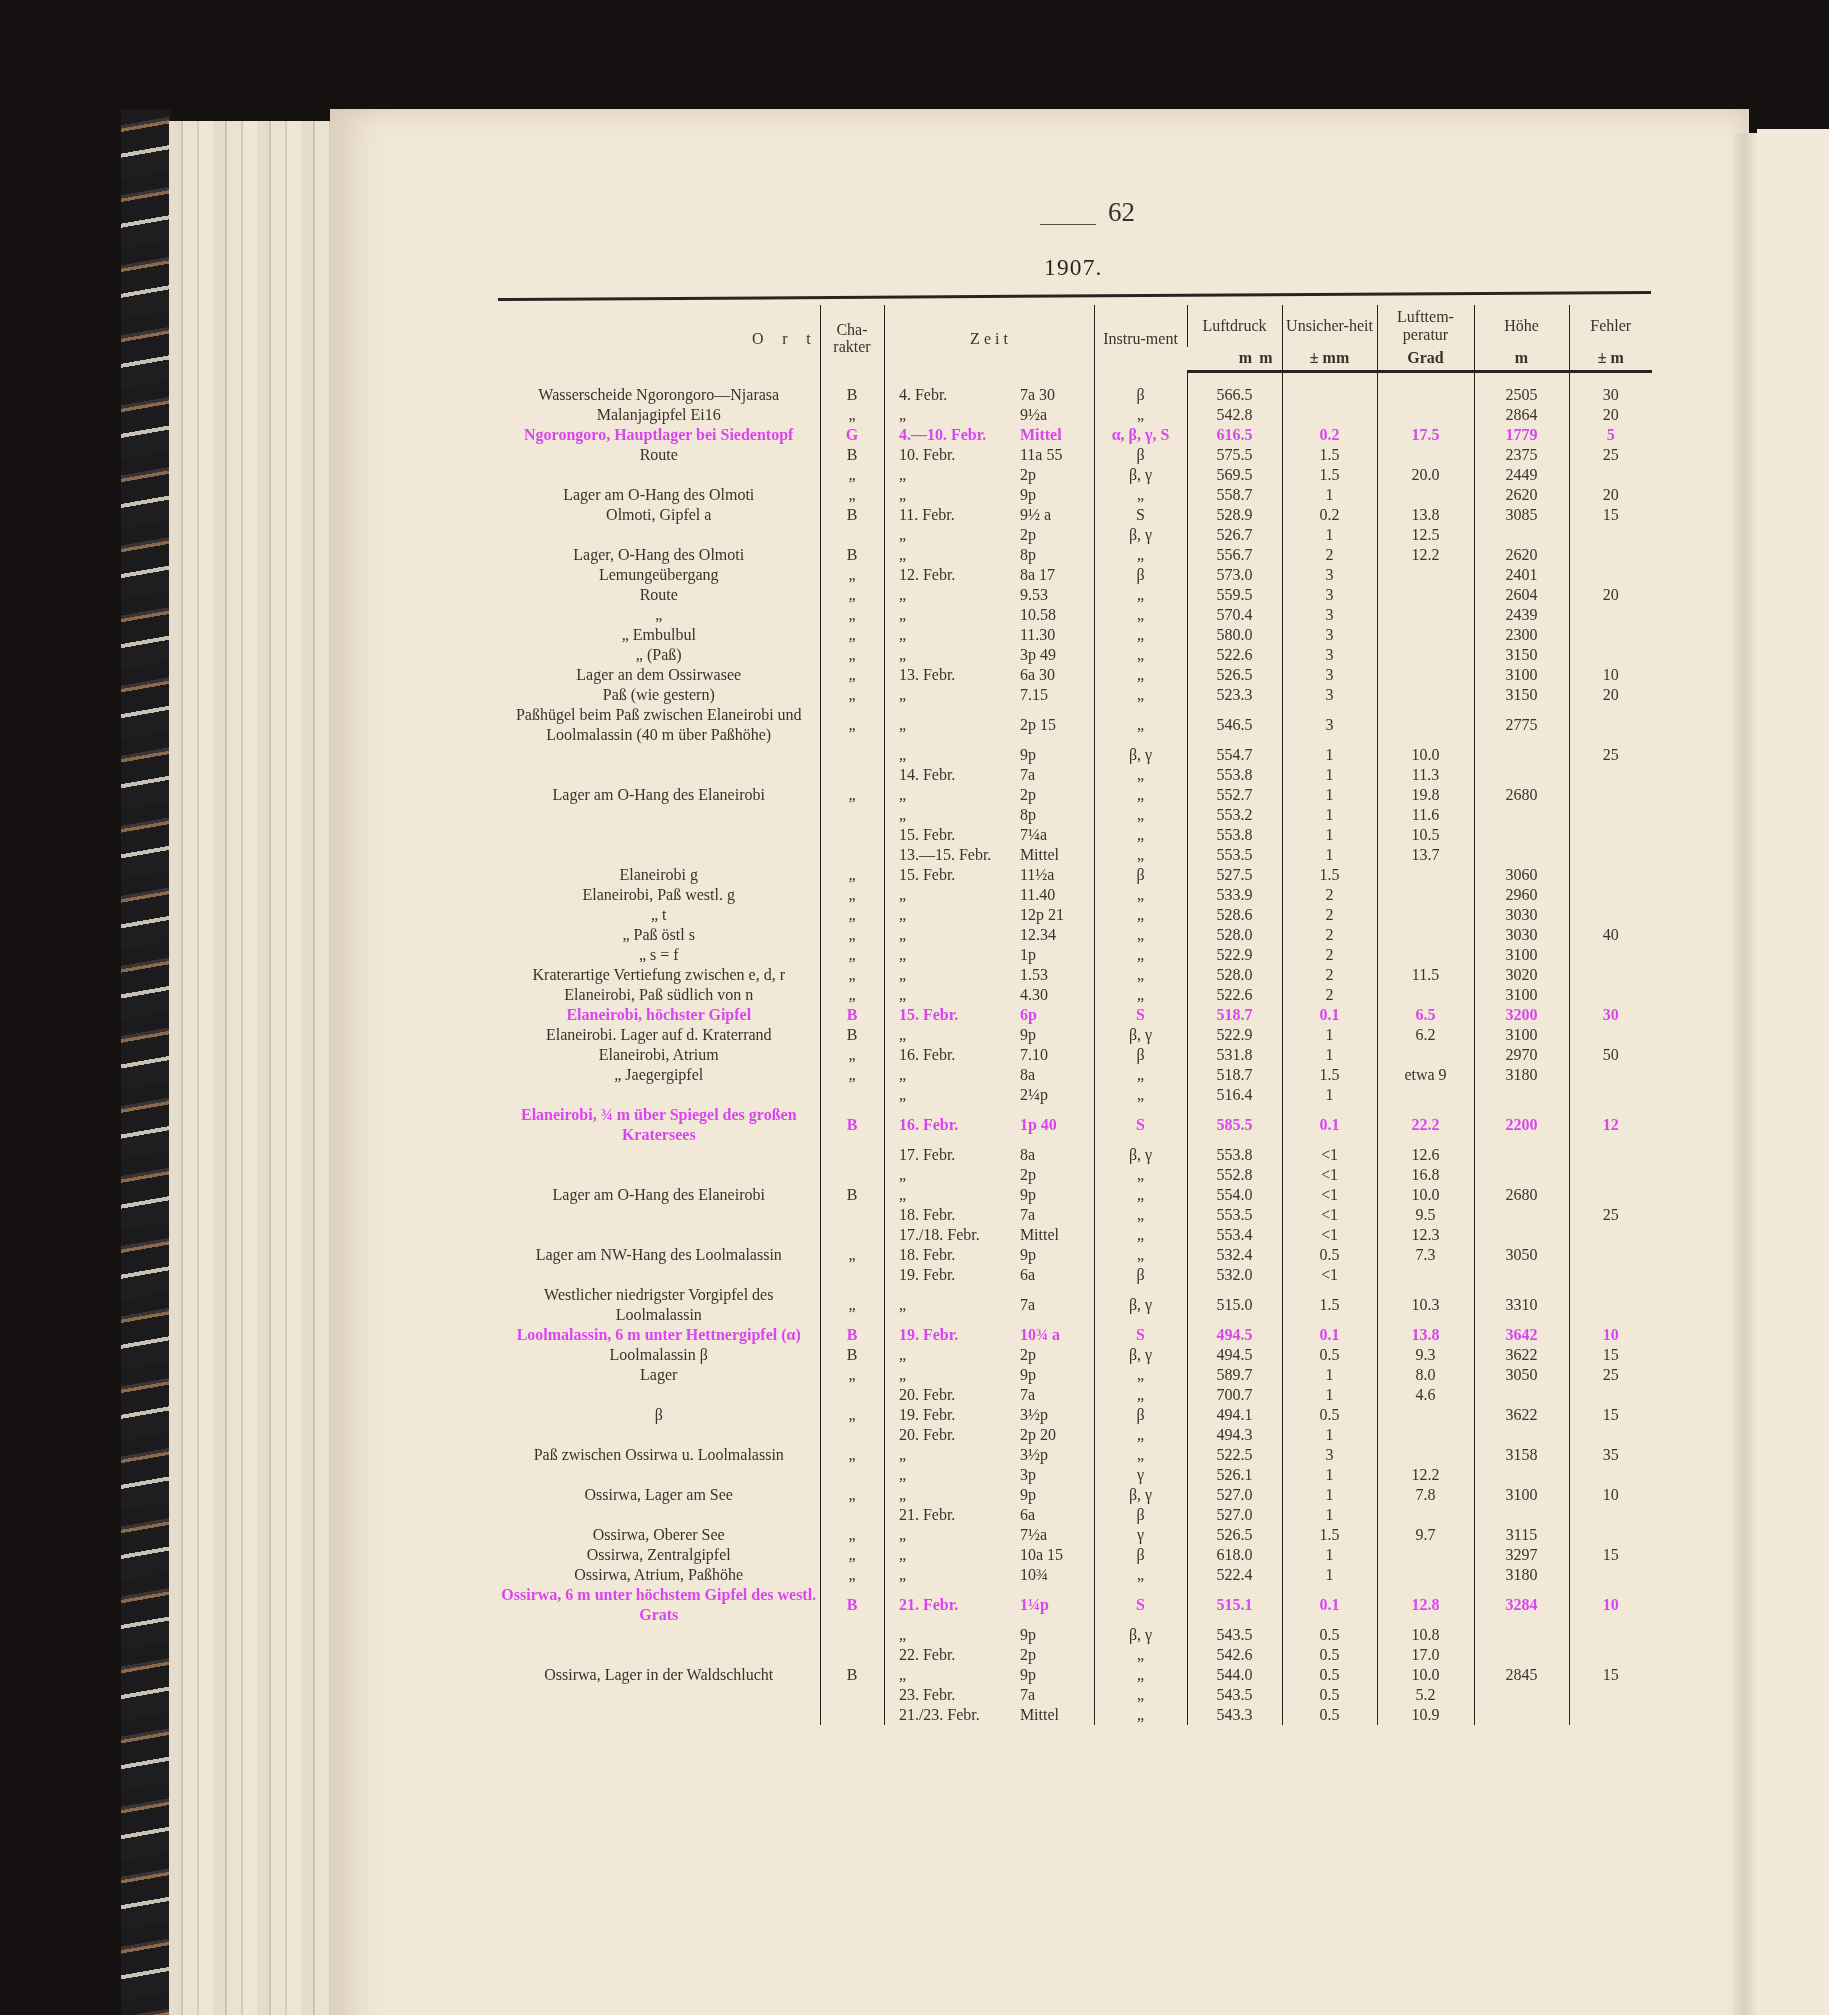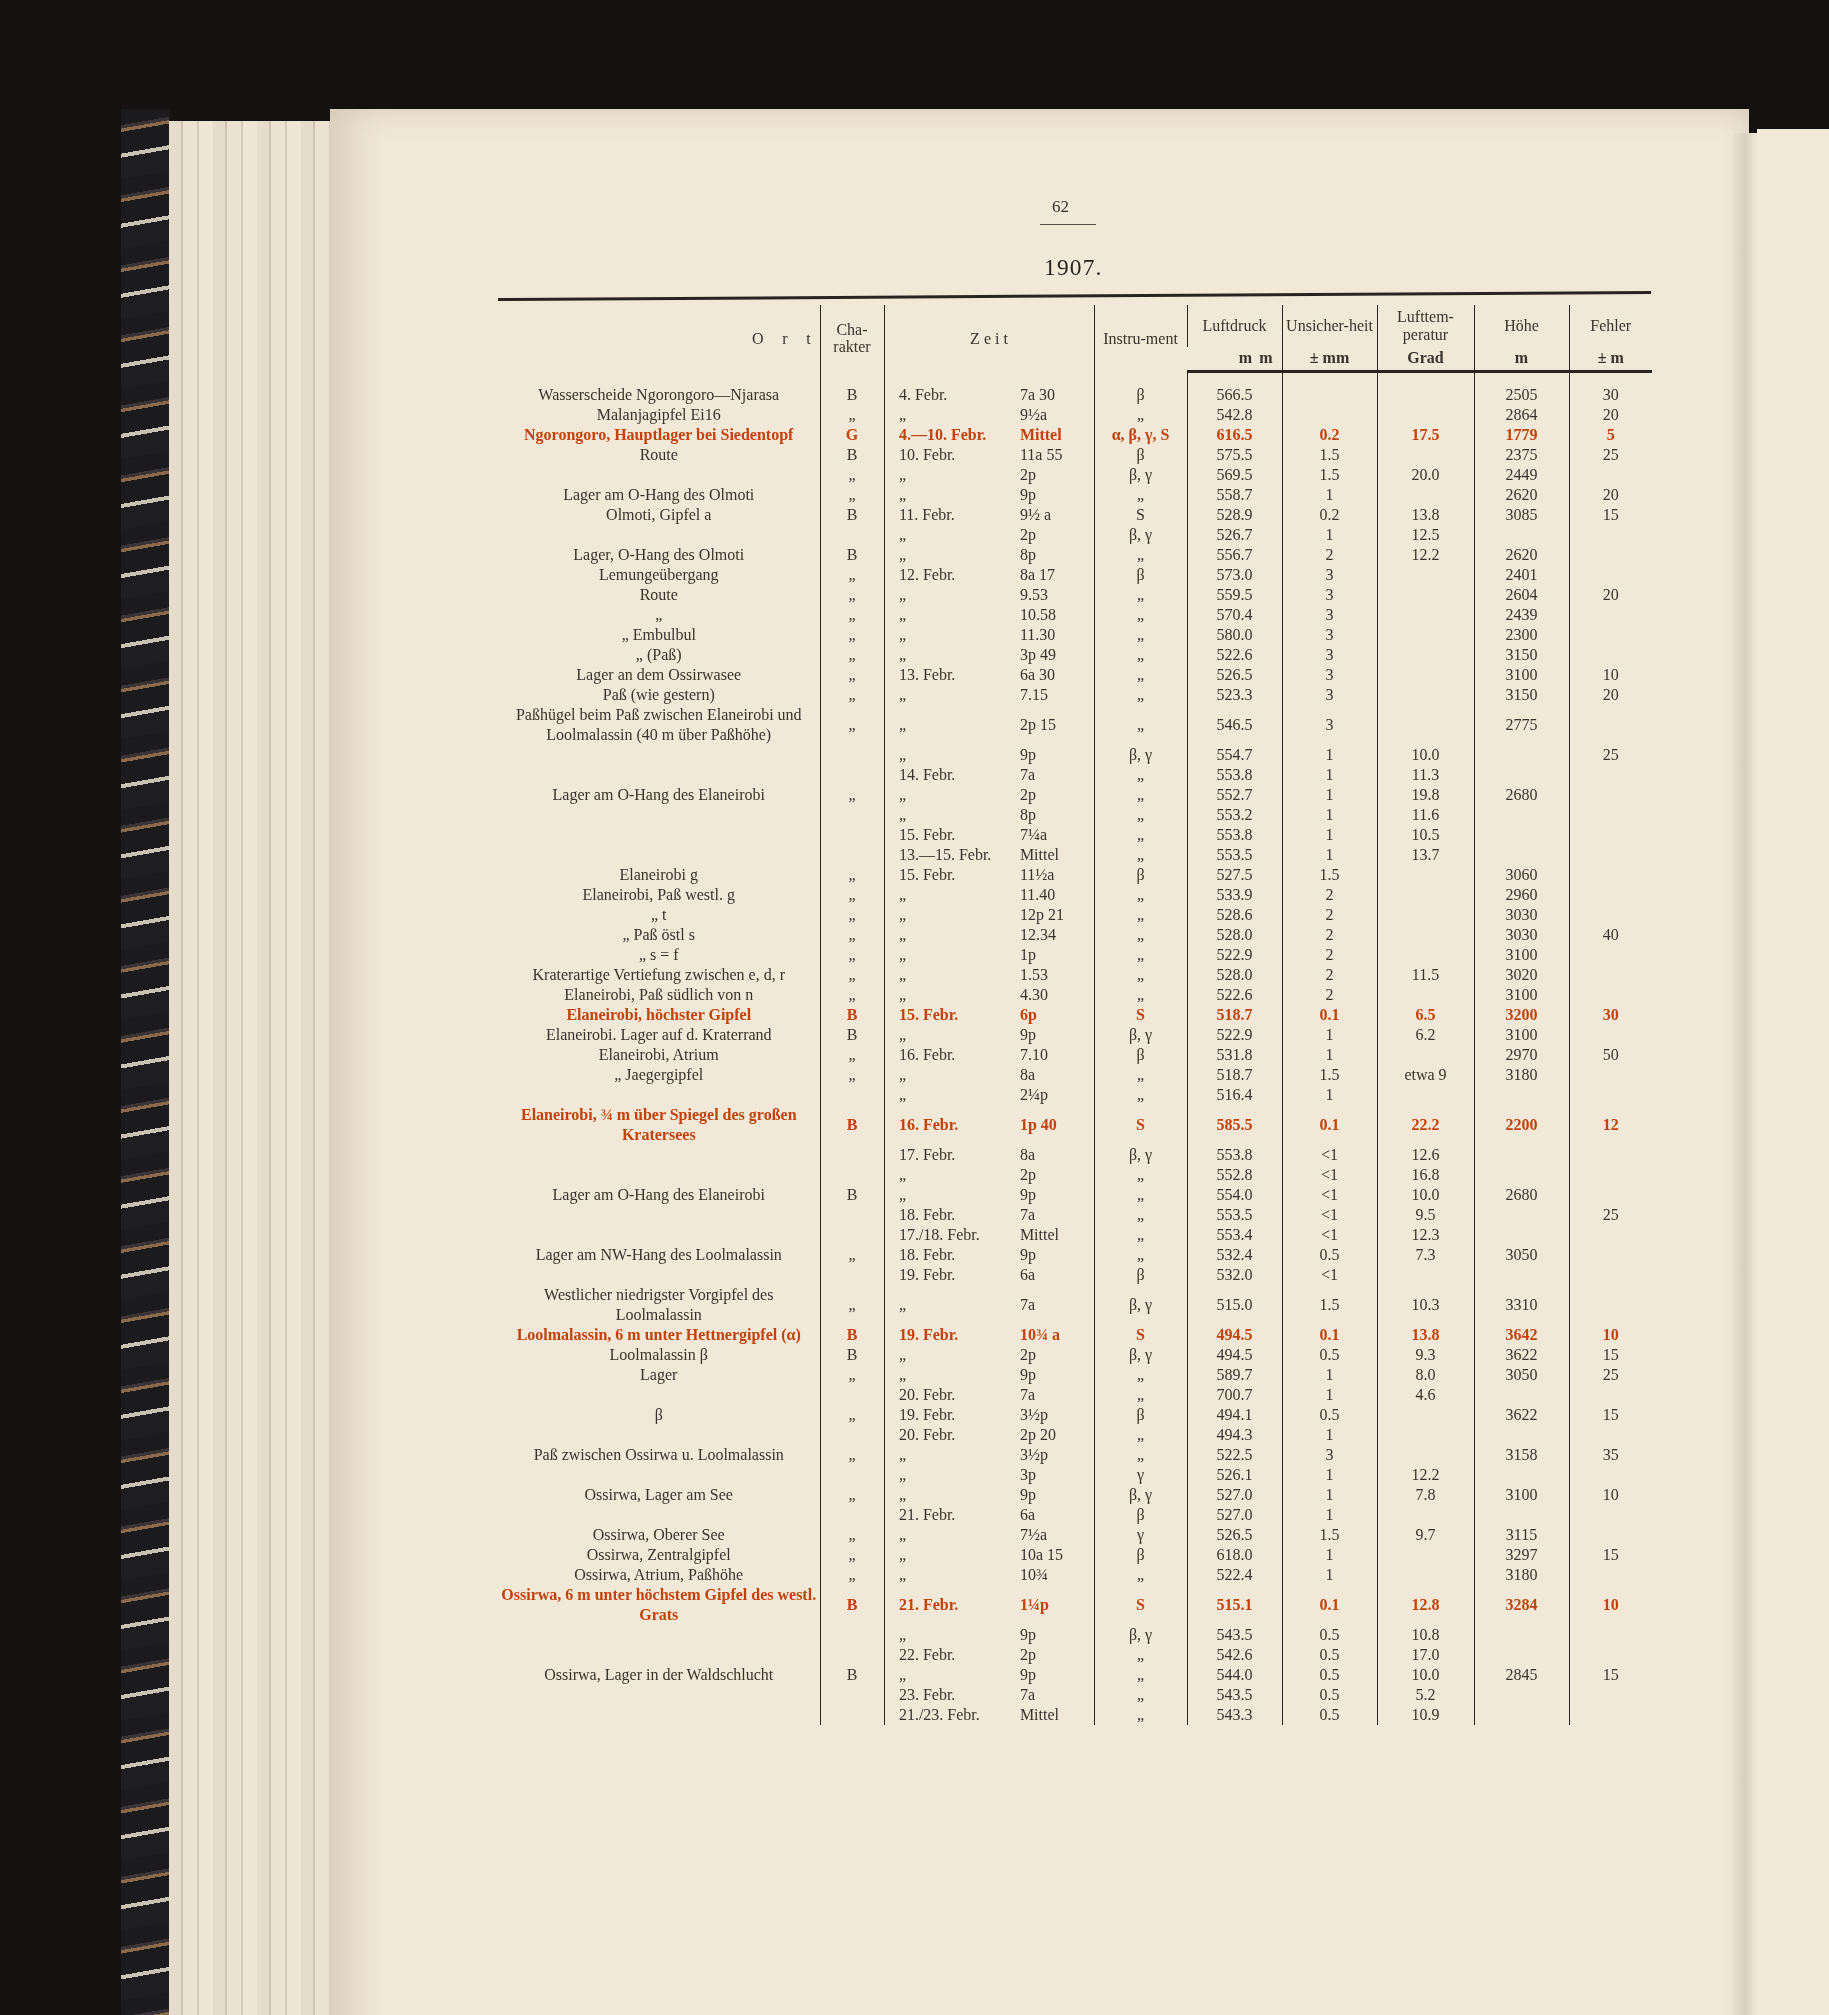--- a/index.html
+++ b/index.html
@@ -8,40 +8,40 @@
     repeating-linear-gradient(170deg,#1b1a1c 0 16px,#3a3436 16px 19.3px,#8a6a4a 19.3px 22.6px,#1b1a1c 22.6px 44px,#c9c2b4 44px 48px,#1e1d20 48px 69px);
     border-right:2.4px solid #1a1715;}
   .edges{position:absolute;left:169px;top:121px;width:173px;height:1983px;background:
     repeating-linear-gradient(90deg,#e6dccb 0 12px,#cfc4b2 12px 13.7px,#ebe2d2 13.7px 28px,#d6ccba 28px 30px,#efe6d6 30px 44px);
     border-radius:0 0 0 16px;}
   .page{position:absolute;left:330px;top:109px;width:1419px;height:2019px;background:#f2e8d8;
     box-shadow:inset 24px 0 32px rgba(120,100,80,.18), inset -12px 0 16px rgba(120,100,80,.08);
     border-radius:0 0 16px 0;}
   .gutter{position:absolute;left:1733px;top:133px;width:24px;height:1975px;background:linear-gradient(90deg,#e9e0ce,#d8cfbd,#f0e7d6);}
   .facing{position:absolute;left:1757px;top:129px;width:73px;height:1983px;background:#f3e9d9;}
-  .pagenum{position:absolute;left:1052px;top:197px;font-size:17px;color:#3a322c;}
+  .pagenum{position:absolute;left:1108px;top:197px;font-size:27px;color:#3a322c;}
   .pagenum-rule{position:absolute;left:1040px;top:224px;width:56px;height:0.8px;background:#5a5048;}
   .year{position:absolute;left:1044px;top:254px;font-size:23.4px;font-weight:normal;letter-spacing:1.2px;color:#2a2420;}
   .table-wrap{position:absolute;left:498px;top:298px;width:1153px;}
   .rule-top{height:3.2px;background:#2a2420;margin-bottom:4px;transform:rotate(-.35deg);transform-origin:left;}
   table{border-collapse:collapse;width:1153px;table-layout:fixed;}
   col.c-ort{width:322px} col.c-char{width:64px} col.c-zeit{width:210px} col.c-inst{width:93px}
   col.c-luft{width:95px} col.c-uns{width:95px} col.c-temp{width:97px} col.c-hoehe{width:95px} col.c-fehl{width:83px}
   thead th{font-weight:normal;font-size:16px;line-height:17.7px;vertical-align:middle;text-align:center;padding:3.2px 1.6px;color:#3a322c;border-left:1.2px solid #2a2420;}
   thead th:first-child{border-left:none;letter-spacing:7.3px;text-align:right;}
   thead tr.units th{padding-top:0;vertical-align:bottom;height:20px;font-weight:bold;}
   thead tr.head-last th{border-bottom:3.2px solid #2a2420;}
   tbody td{font-size:16px;line-height:20px;height:20px;padding:0 2.4px;border-left:1.2px solid #2a2420;white-space:nowrap;overflow:hidden;color:#3a322c;}
   tbody td:first-child{border-left:none;text-align:center;white-space:normal;}
   td.char,td.inst,td.uns,td.hoehe,td.fehl{text-align:center;}
   td.luft,td.temp{text-align:center;}
   td.zeit{display:table-cell;}
   .zeit-date{display:inline-block;width:121px;text-align:left;padding-left:12px;}
   .zeit-time{display:inline-block;width:69px;text-align:left;}
-  tr.bold td{font-weight:bold;color:#c2410c;}
+  tr.bold td{font-weight:bold;color:#d946ef;}
   tbody tr.spacer td{height:12px;}
 </style>
 </head>
 <body>
 
 <div class="cover"></div>
 <div class="edges"></div>
 <div class="page"></div>
 <div class="gutter"></div>
 <div class="facing"></div>

